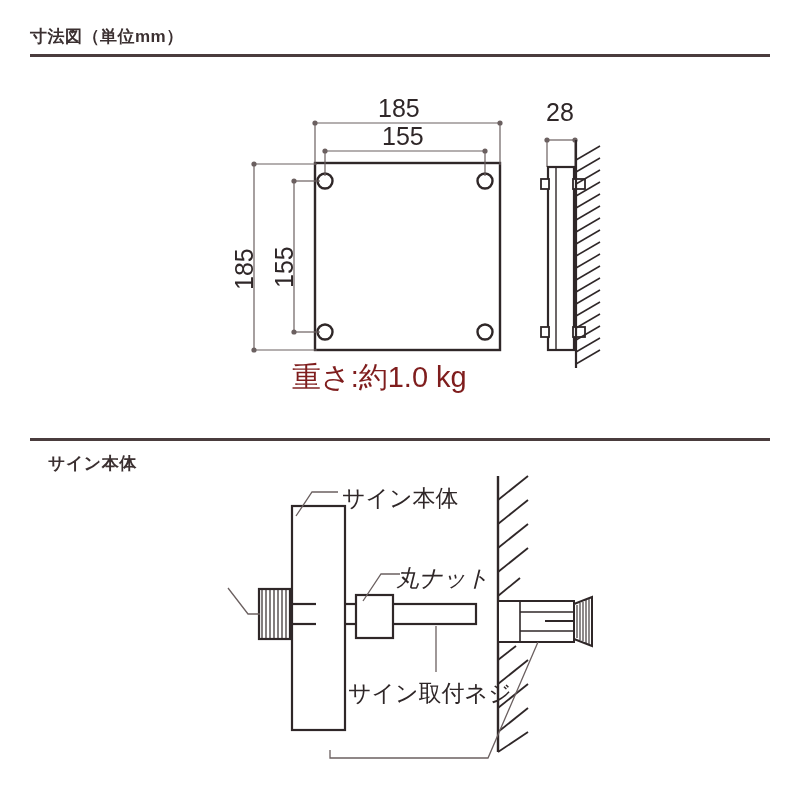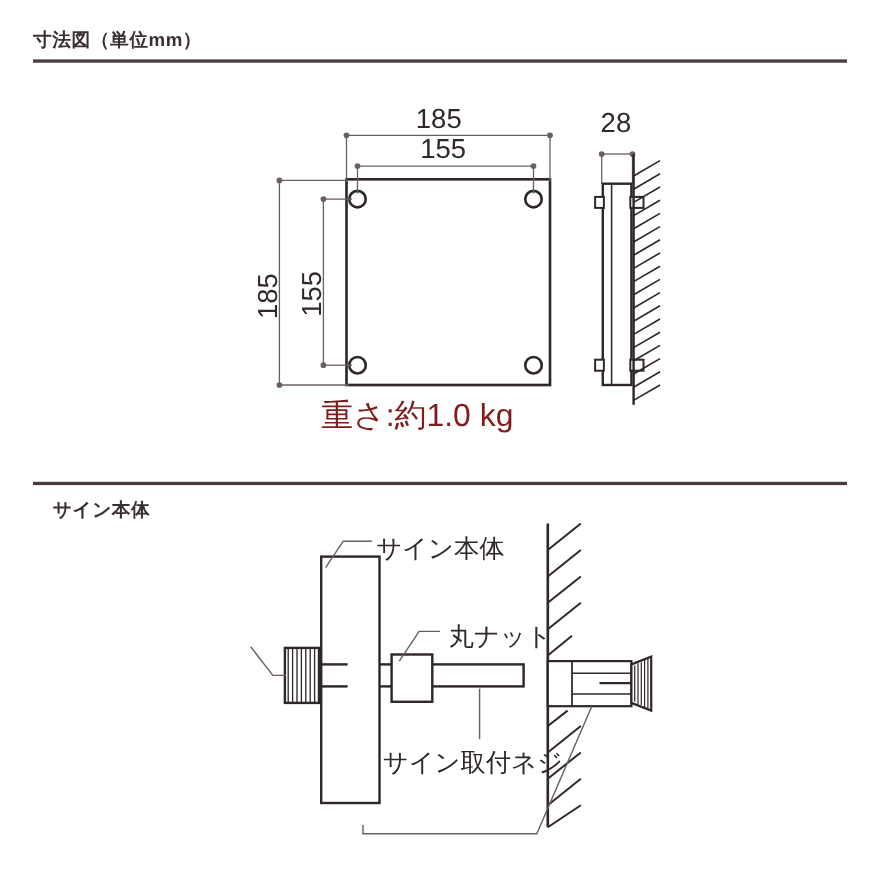--- a/index.html
+++ b/index.html
@@ -254,16 +254,16 @@
 
       <path d="M 436 626 L 436 672"></path>
 
       <path d="M 538 642 L 488 758 L 330 758 L 330 750"></path>
 
       <path d="M 228 588 L 248 614 L 260 614"></path>
     </g>
   </svg>
 
   <div class="calloutlabel" id="label-sign-body" style="left:342px; top:483px;">サイン本体</div>
-  <div class="calloutlabel" id="label-round-nut" style="left:408px; top:563px;">丸ナット</div>
+  <div class="calloutlabel" id="label-round-nut" style="left:396px; top:563px;font-style:italic;">丸ナット</div>
   <div class="calloutlabel" id="label-mount-screw" style="left:348px; top:678px;">サイン取付ネジ</div>
 
 </div>
 
 </body></html>

